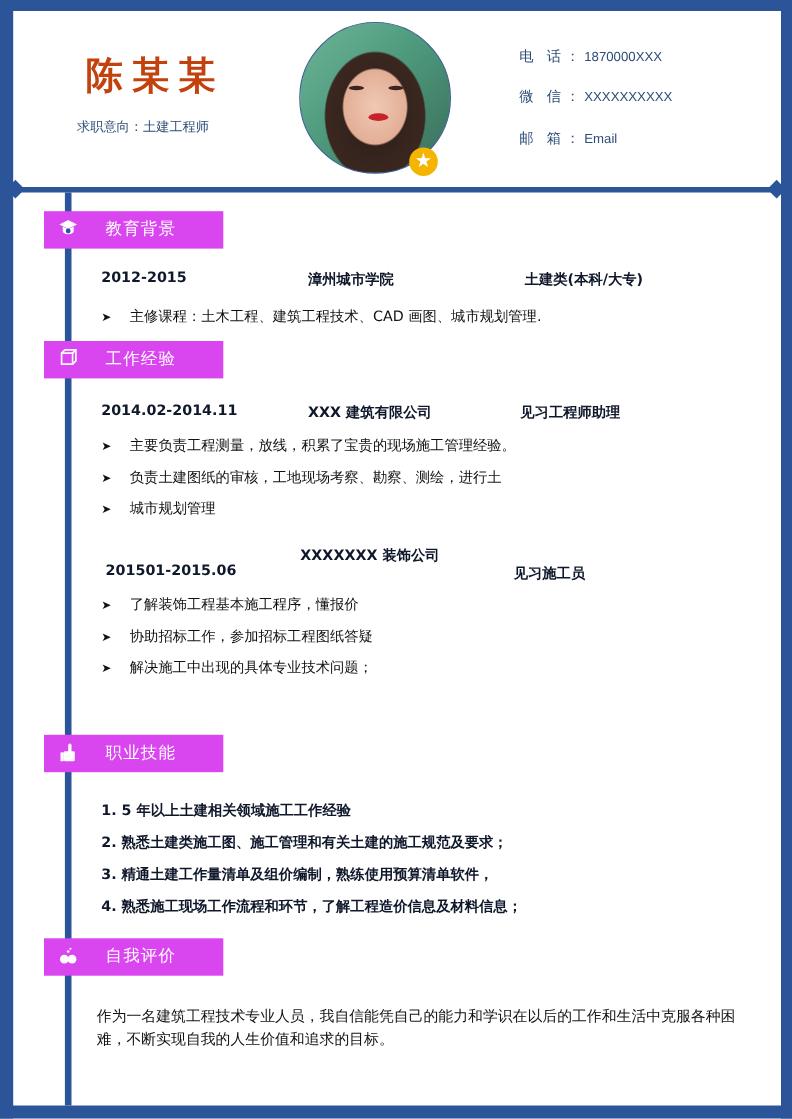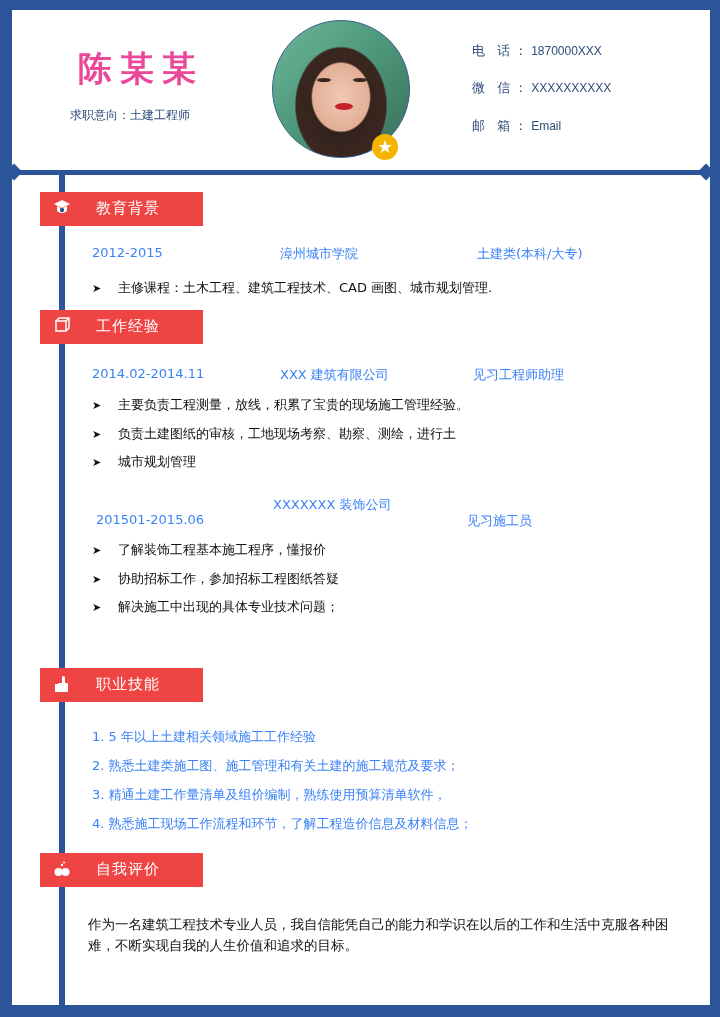--- a/index.html
+++ b/index.html
@@ -11,42 +11,42 @@
   .frame-right { position:absolute; right:0; top:0; width:10px; height:1017px; background:#2c5599; }
   .frame-bottom { position:absolute; left:0; bottom:0; width:720px; height:12px; background:#2c5599; }
 
   .divider { position:absolute; left:12px; top:170px; width:698px; height:5px; background:#2c5599; }
   .diamond { position:absolute; width:12px; height:12px; background:#2c5599; transform:rotate(45deg); top:166px; }
   .diamond.left { left:8px; }
   .diamond.right { left:700px; }
 
   .timeline { position:absolute; left:59px; top:175px; width:6px; height:830px; background:#2c5599; }
 
-  .name { position:absolute; left:78px; top:46px; font-size:34px; font-weight:bold; letter-spacing:8px; color:#ec4899;text-align:center; }
+  .name { position:absolute; left:78px; top:46px; font-size:34px; font-weight:bold; letter-spacing:8px; color:#c2410c;text-align:center; }
   .intent { position:absolute; left:70px; top:107px; font-size:12px; color:#2d4c79; }
 
   .photo { position:absolute; left:272px; top:20px; width:138px; height:138px; border-radius:50%;
            border:1.5px solid #3b5f8f; overflow:hidden;
            background: radial-gradient(ellipse 38% 45% at 50% 56%, #f0c9b5 0%, #e3ae96 55%, transparent 58%),
                        radial-gradient(ellipse 55% 70% at 50% 62%, #2c1d18 0%, #3a2720 60%, transparent 62%),
                        linear-gradient(135deg, #6fb59a 0%, #4e9a7d 45%, #3a6d5a 100%); }
   .lips { position:absolute; left:62px; top:82px; width:18px; height:7px; border-radius:50%; background:#c7222a; }
   .eye { position:absolute; top:57px; width:14px; height:4px; border-radius:50%; background:#3a2620; }
   .badge { position:absolute; left:372px; top:134px; width:26px; height:26px; border-radius:50%; background:#f4b400;
            color:#fff; font-size:18px; line-height:26px; text-align:center; }
 
   .contact { position:absolute; left:472px; font-size:13px; color:#2d4c79; }
   .contact .lbl { letter-spacing:4px; }
   .contact .val { font-family:Liberation Sans, sans-serif; font-size:12px; }
 
-  .sec-head { position:absolute; left:40px; width:163px; height:34px; background:#ef4444; color:#fff; }
+  .sec-head { position:absolute; left:40px; width:163px; height:34px; background:#d946ef; color:#fff; }
   .sec-head .ico { position:absolute; left:12px; top:7px; width:20px; height:20px; color:#fff; font-size:14px; text-align:center; line-height:20px; }
   .sec-head .ttl { position:absolute; left:56px; top:7px; font-size:15px; letter-spacing:1px; }
 
-  .row { position:absolute; font-size:13px; color:#3b82f6; white-space:nowrap; }
+  .row { position:absolute; font-size:13px; color:#0f172a; white-space:nowrap;font-weight:bold; }
   .bullet { position:absolute; left:92px; font-size:13px; color:#111; white-space:nowrap; }
   .bullet .arr { display:inline-block; width:26px; font-size:11px; }
   .para { position:absolute; left:88px; width:600px; font-size:13.5px; line-height:21px; color:#111; }
 </style>
 </head>
 <body>
 
 <div class="frame-top"></div>
 <div class="frame-left"></div>
 <div class="frame-right"></div>

